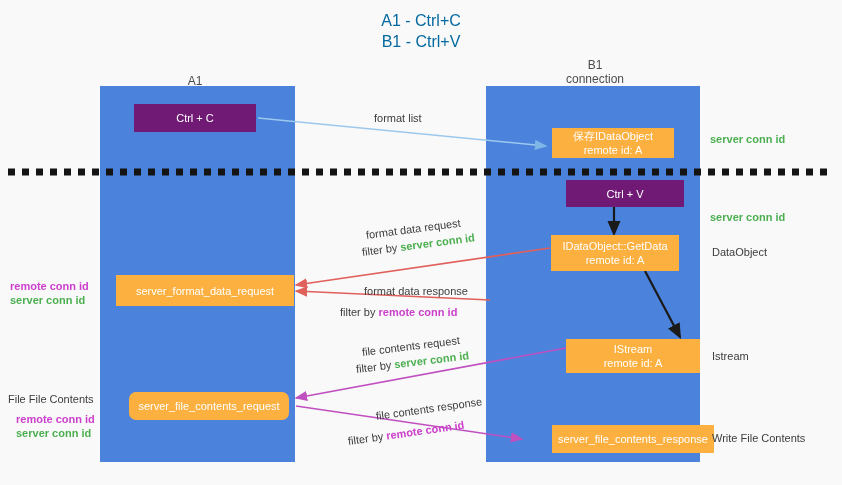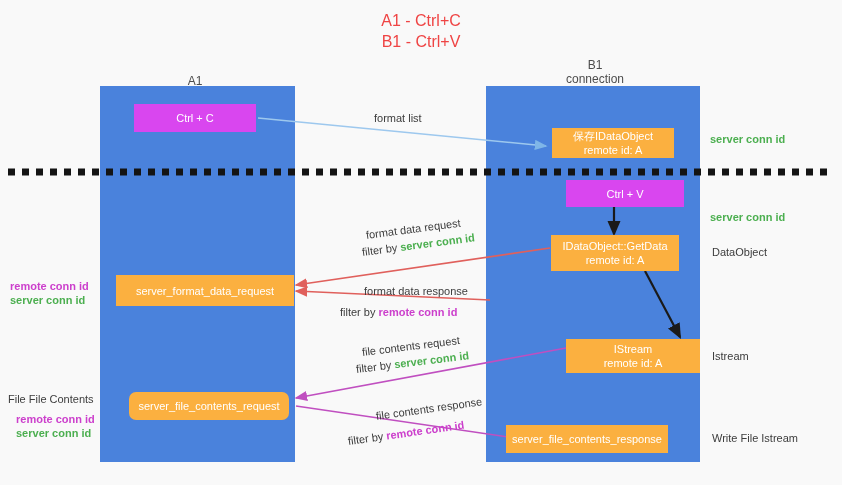--- a/index.html
+++ b/index.html
@@ -9,36 +9,36 @@
     font-family:"Liberation Sans", sans-serif;
     position:relative;
     overflow:hidden;
     -webkit-font-smoothing:antialiased;
   }
   #stage{position:absolute;left:0;top:0;width:842px;height:485px;}
   svg.layer{position:absolute;left:0;top:0;width:842px;height:485px;pointer-events:none;}
 
   .title{
     position:absolute;left:0;top:10px;width:842px;
-    text-align:center;color:#ef4444;font-size:16px;line-height:21px;
+    text-align:center;color:#0369a1;font-size:16px;line-height:21px;
   }
 
   .colhead{
     position:absolute;text-align:center;color:#4d4d4d;font-size:12px;line-height:14px;
   }
   .colhead .big{font-size:12px;}
 
   .column{position:absolute;background:#4a82dc;}
 
   .node{
     position:absolute;display:flex;align-items:center;justify-content:center;
     text-align:center;color:#ffffff;font-size:11px;line-height:14px;
     box-sizing:border-box;padding:2px 4px;
   }
-  .node.green{background:#d946ef;}
+  .node.green{background:#701a75;}
   .node.orange{background:#fbb040;text-align:center;}
 
   .sidelabel{
     position:absolute;font-size:11px;line-height:14px;color:#3c3c3c;white-space:nowrap;
   }
   .sidelabel.green{color:#4caf50;font-weight:bold;}
   .sidelabel.magenta{color:#cc3fcc;font-weight:bold;}
 
   .edgelabel{
     position:absolute;font-size:11px;line-height:14px;color:#3c3c3c;white-space:nowrap;
@@ -123,21 +123,21 @@
   <div class="node orange" style="left:116px;top:275px;width:178px;height:31px;">server_format_data_request</div>
 
 
   <div class="node orange" style="left:566px;top:339px;width:134px;height:34px;flex-direction:column;">
     <span>IStream</span>
     <span>remote id: A</span>
   </div>
 
   <div class="node orange" style="left:129px;top:392px;width:160px;height:28px;border-radius:7px;">server_file_contents_request</div>
 
-  <div class="node orange" style="left:506px;top:425px;width:162px;height:28px;">server_file_contents_response</div>
+  <div class="node orange" style="left:552px;top:425px;width:162px;height:28px;">server_file_contents_response</div>
 
   <div class="edgelabel" style="left:374px;top:111px;">format list</div>
 
   <div class="edgelabel rot-a" style="left:366px;top:228px;">format data request</div>
   <div class="edgelabel rot-a" style="left:362px;top:245px;">
     <span>filter by </span><span class="g">server conn id</span>
   </div>
 
   <div class="edgelabel" style="left:364px;top:284px;">format data response</div>
   <div class="edgelabel" style="left:340px;top:305px;">
@@ -151,21 +151,21 @@
 
   <div class="edgelabel rot-c" style="left:376px;top:409px;">file contents response</div>
   <div class="edgelabel rot-c" style="left:348px;top:434px;">
     <span>filter by </span><span class="m">remote conn id</span>
   </div>
 
   <div class="sidelabel green" style="left:710px;top:132px;">server conn id</div>
   <div class="sidelabel green" style="left:710px;top:210px;">server conn id</div>
   <div class="sidelabel" style="left:712px;top:245px;">DataObject</div>
   <div class="sidelabel" style="left:712px;top:349px;">Istream</div>
-  <div class="sidelabel" style="left:712px;top:431px;">Write File Istream</div>
+  <div class="sidelabel" style="left:712px;top:431px;">Write File Contents</div>
 
   <div class="sidelabel magenta" style="left:10px;top:279px;">remote conn id</div>
   <div class="sidelabel green" style="left:10px;top:293px;">server conn id</div>
 
   <div class="sidelabel" style="left:8px;top:392px;">File File Contents</div>
   <div class="sidelabel magenta" style="left:16px;top:412px;">remote conn id</div>
   <div class="sidelabel green" style="left:16px;top:426px;">server conn id</div>
 
 </div>
 

